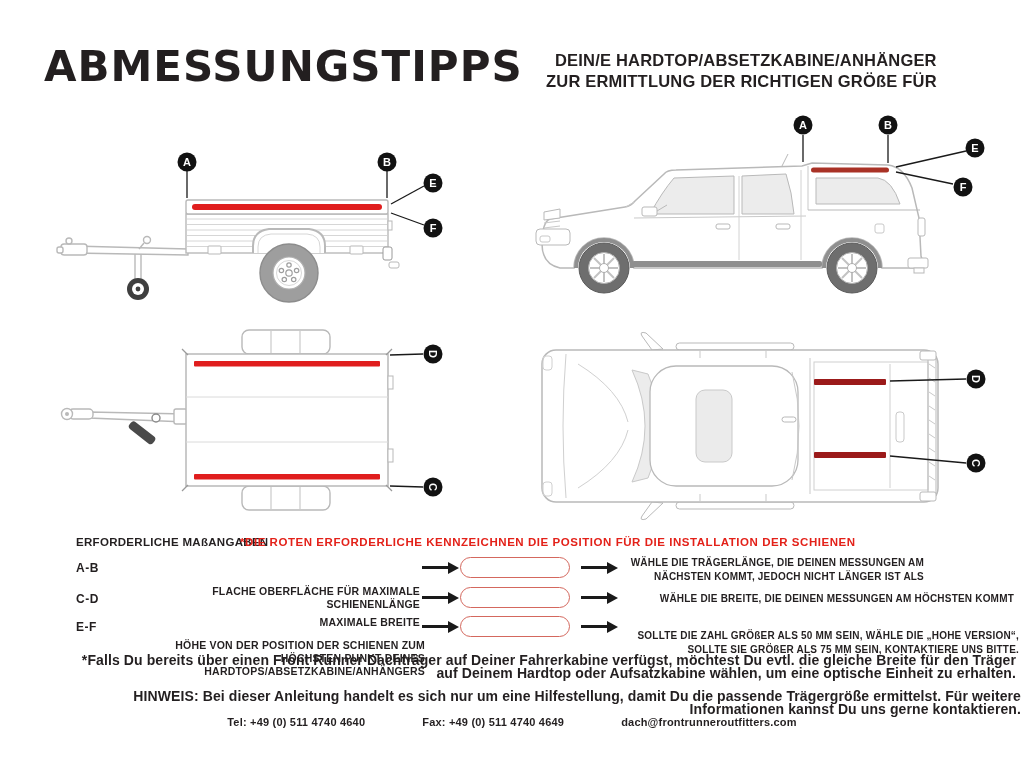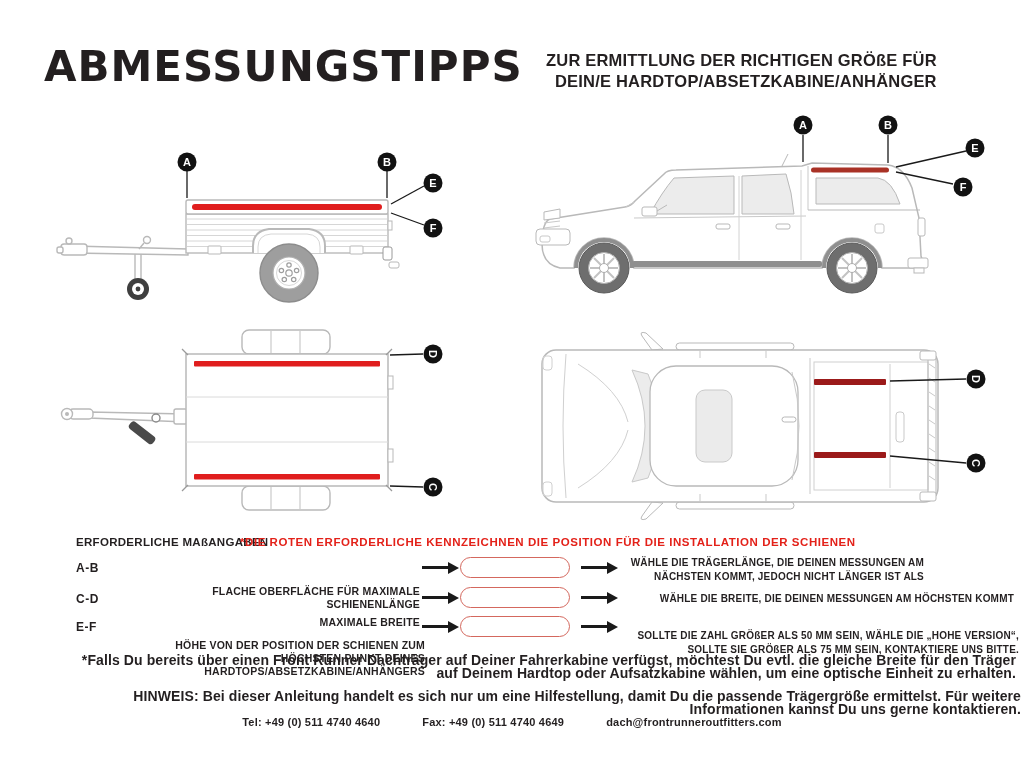--- a/index.html
+++ b/index.html
@@ -15,33 +15,33 @@
              color:#e32119;white-space:nowrap;}
   .mkey{position:absolute;left:76px;font-size:12px;font-weight:bold;letter-spacing:.5px;}
   .mdesc{position:absolute;left:125px;width:295px;font-size:10.5px;font-weight:bold;line-height:13px;letter-spacing:.2px;margin-top:24px;}
   .mres{position:absolute;left:624px;font-size:10px;font-weight:bold;line-height:13.5px;letter-spacing:.2px;}
   .arrow{position:absolute;width:26px;height:3px;background:#1a1a1a;}
   .arrow::after{content:"";position:absolute;right:-11px;top:-4.5px;
                 border-left:11px solid #1a1a1a;border-top:6px solid transparent;border-bottom:6px solid transparent;}
   .pill{position:absolute;left:460px;width:110px;height:21px;border:1.6px solid #d4685e;
         border-radius:12px;background:#fff;box-sizing:border-box;font-size:11px;line-height:18px;text-align:center;}
   .fn{position:absolute;left:76px;font-size:14px;font-weight:bold;line-height:13px;letter-spacing:.1px;}
-  .contact{position:absolute;top:716px;left:0;width:1024px;display:flex;justify-content:center;gap:42px;
+  .contact{position:absolute;top:716px;left:0;width:1024px;display:flex;justify-content:center;gap:57px;
            font-size:11px;font-weight:bold;letter-spacing:.2px;}
   svg text.badge{font-family:"Liberation Sans",sans-serif;font-size:11px;font-weight:bold;fill:#ffffff;}
 </style>
 </head>
 <body>
 
 <div class="page">
 
   <div class="title">ABMESSUNGSTIPPS</div>
   <div class="subtitle">
+    <div>DEIN/E HARDTOP/ABSETZKABINE/ANHÄNGER</div>
     <div>ZUR ERMITTLUNG DER RICHTIGEN GRÖßE FÜR</div>
-    <div>DEIN/E HARDTOP/ABSETZKABINE/ANHÄNGER</div>
   </div>
 
   <svg class="svgbox" style="left:55px;top:125px;" width="415" height="200" viewBox="0 0 415 200">
     <g stroke="#b9b9b9" fill="#ffffff" stroke-width="1.4">
       <path d="M 18 121 L 133 124 L 133 130 L 18 128 Z"></path>
       <rect x="6" y="119" width="26" height="11" rx="3"></rect>
       <circle cx="14" cy="116" r="3"></circle>
       <rect x="2" y="122" width="6" height="6" rx="2"></rect>
       <line x1="80" y1="129" x2="80" y2="155"></line>
       <line x1="86" y1="129" x2="86" y2="155"></line>

